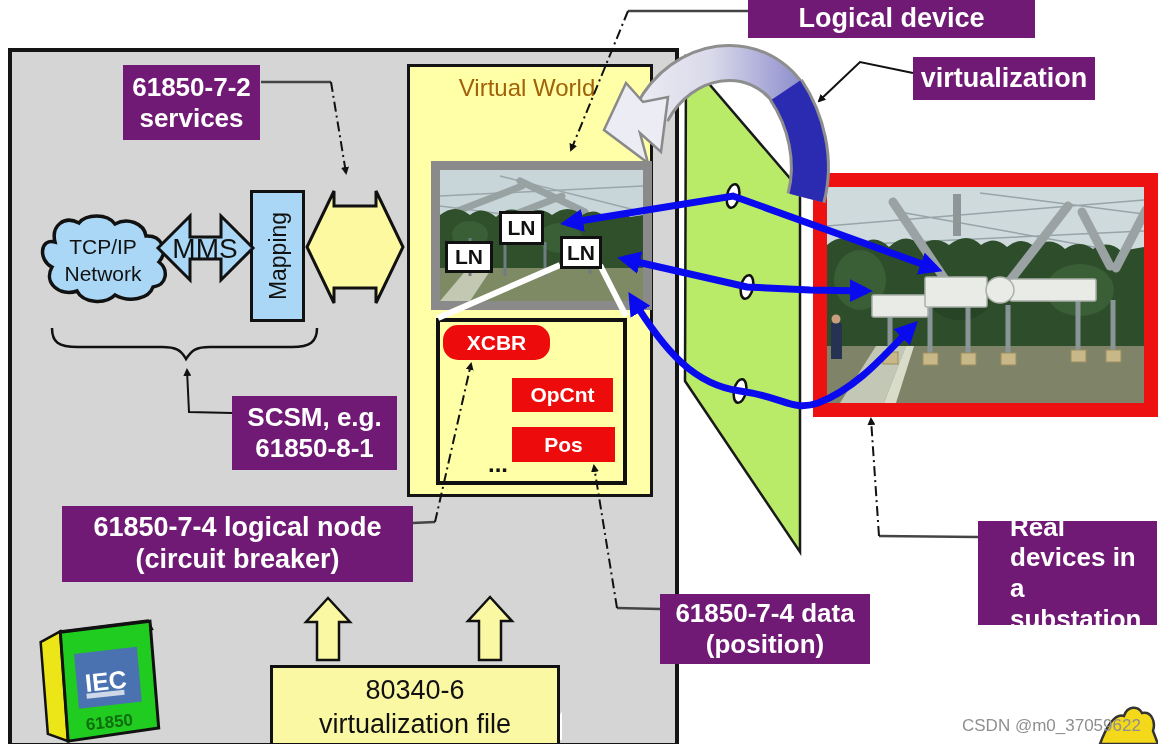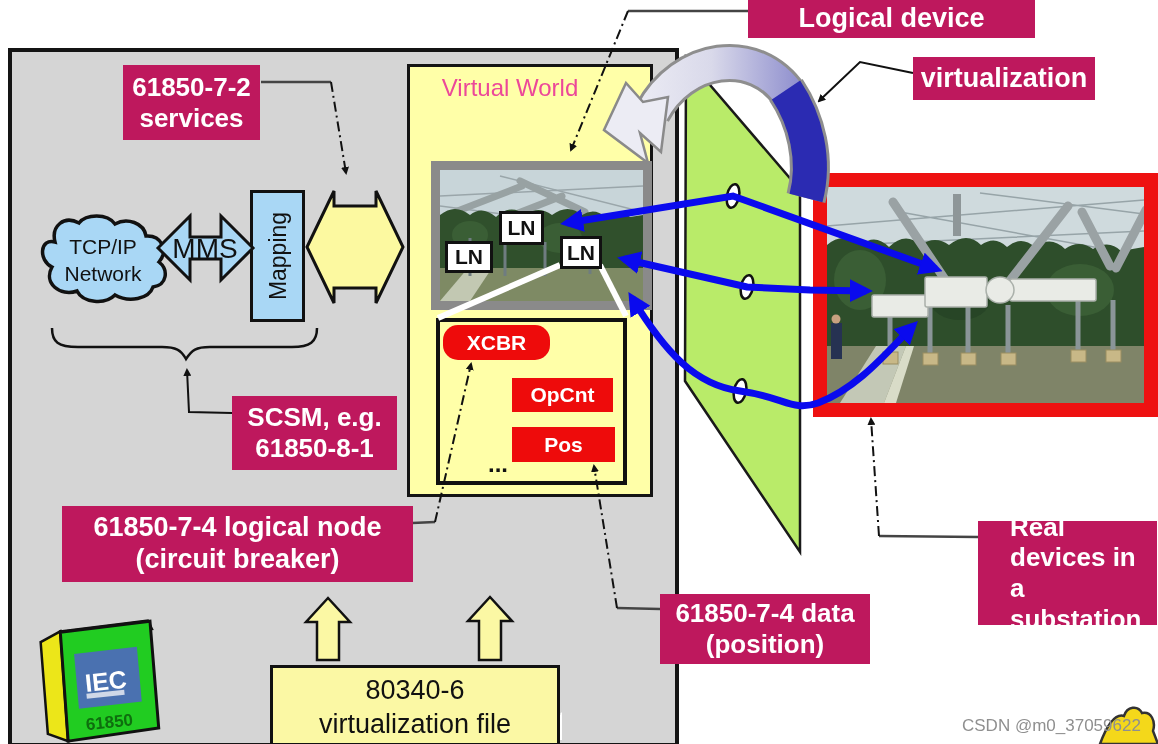--- a/index.html
+++ b/index.html
@@ -1,37 +1,37 @@
 <!DOCTYPE html>
 <html><head>
 <meta charset="utf-8">
 <style>
   html,body{margin:0;padding:0;background:#fff;}
   #stage{position:relative;width:1158px;height:744px;overflow:hidden;
          font-family:"Liberation Sans",sans-serif;background:#fff;}
   .abs{position:absolute;}
-  .bluebox{background:#be185d;color:#fff;font-weight:bold;text-align:center;
+  .bluebox{background:#701a75;color:#fff;font-weight:bold;text-align:center;
            display:flex;flex-direction:column;justify-content:center;line-height:1.18;z-index:30;}
   .redbox{background:#ee0b0b;color:#fff;font-weight:bold;text-align:center;
           display:flex;align-items:center;justify-content:center;z-index:12;}
   .lnbox{background:#fff;border:3px solid #111;color:#111;font-weight:bold;
          display:flex;align-items:center;justify-content:center;z-index:30;}
   .svglayer{position:absolute;left:0;top:0;pointer-events:none;}
   .z2{z-index:20;} .z4{z-index:40;}
 </style>
 </head>
 <body>
 
 <div id="stage">
 
   <div class="abs" style="left:8px;top:48px;width:663px;height:691px;background:#d5d5d5;border:4px solid #141414;z-index:10;"></div>
 
   <div class="abs" style="left:407px;top:64px;width:240px;height:427px;background:#ffffa8;border:3px solid #141414;z-index:11;"></div>
 
-  <div class="abs" style="left:407px;top:74px;width:206px;text-align:center;font-size:24px;color:#ec4899;z-index:12;">Virtual World</div>
+  <div class="abs" style="left:407px;top:74px;width:206px;text-align:center;font-size:24px;color:#a16207;z-index:12;padding-left:17px;">Virtual World</div>
 
   <div class="abs" style="left:431px;top:161px;width:221px;height:149px;background:#8a8a8a;z-index:12;"></div>
   <div class="abs" style="left:440px;top:170px;width:203px;height:131px;background:#c8d5d9;z-index:13;"></div>
 
   <div class="abs" style="left:436px;top:318px;width:183px;height:159px;border:4px solid #111;z-index:12;"></div>
   <div class="redbox abs" style="left:443px;top:325px;width:107px;height:35px;font-size:21px;border-radius:15px;">
        <span>XCBR</span>
     </div>
   <div class="redbox abs" style="left:512px;top:378px;width:101px;height:34px;font-size:21px;">
        <span>OpCnt</span>

